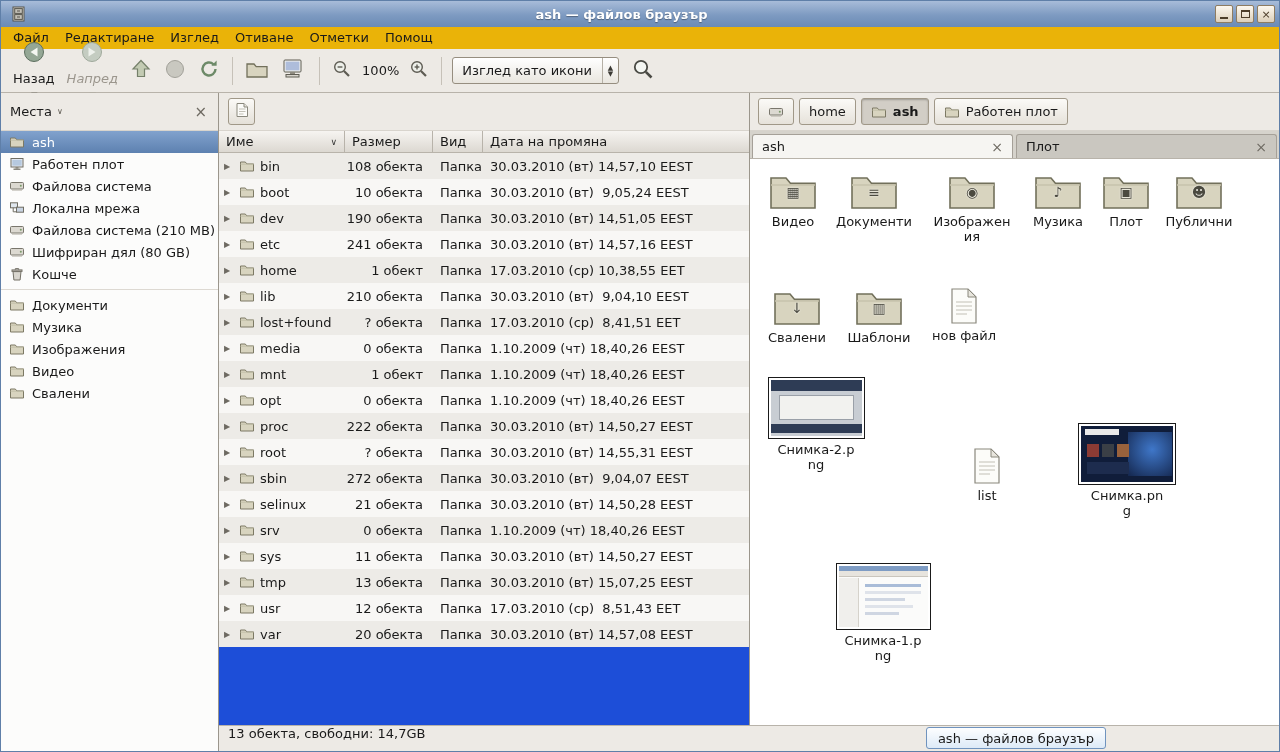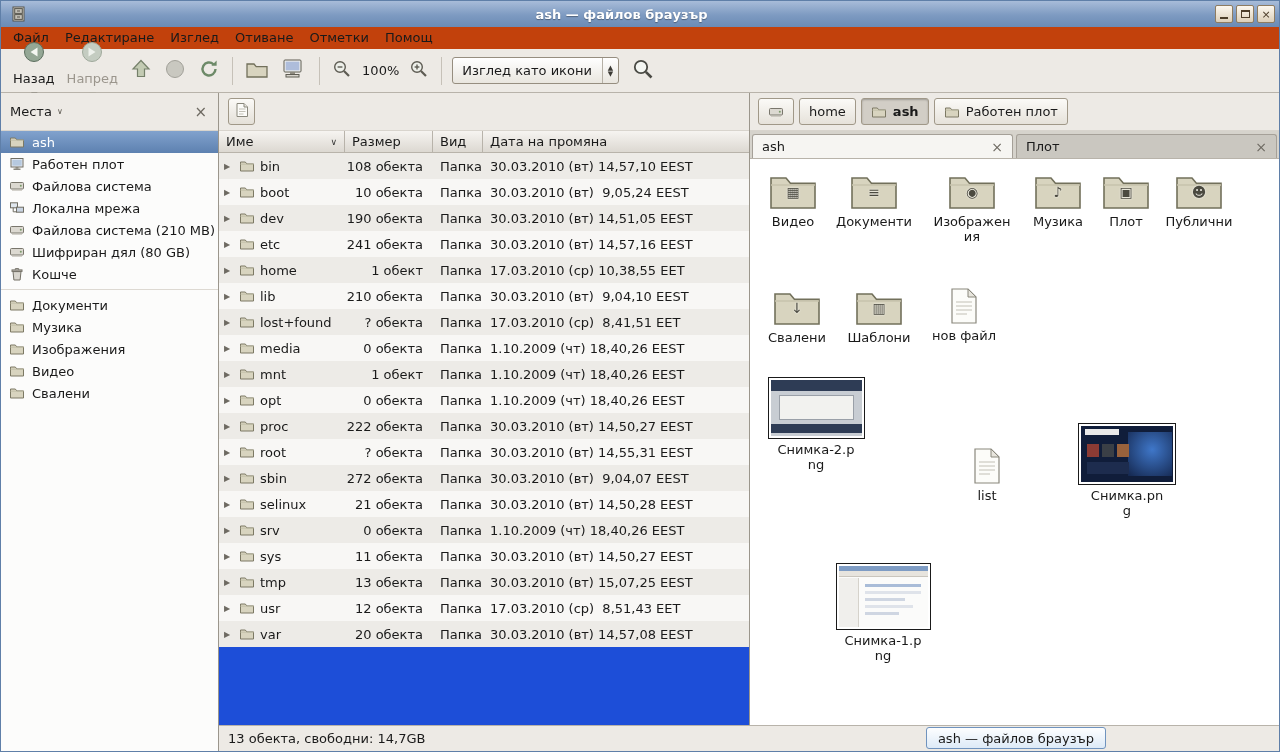--- a/index.html
+++ b/index.html
@@ -14,27 +14,27 @@
     background:linear-gradient(#a8bcd9,#7d9ac1 55%,#6b8bb5);padding:0 4px;}
   .title-icon{width:18px;height:18px;margin:0 4px;display:flex;align-items:center;}
   .title-text{flex:1;text-align:center;color:#fff;font-weight:bold;
     text-shadow:0 1px 1px rgba(0,0,0,.35);}
   .tb-btn{width:18px;height:18px;margin-left:3px;border:1px solid #8e7c61;border-radius:2px;
     background:linear-gradient(#fdf8ef,#dccfb9);display:flex;align-items:center;justify-content:center;
     color:#4c3d29;font-size:11px;line-height:1;}
   .g-min{width:8px;height:2px;background:#4c3d29;margin-top:8px;}
   .g-max{width:9px;height:8px;border:1px solid #4c3d29;border-top-width:2px;}
   
-  .menubar{height:22px;flex:0 0 22px;display:flex;align-items:center;background:#c2410c;padding-left:4px;}
+  .menubar{height:22px;flex:0 0 22px;display:flex;align-items:center;background:#eab308;padding-left:4px;}
   .menu-item{padding:0 8px;line-height:22px;}
   
   .toolbar{height:44px;flex:0 0 44px;display:flex;align-items:center;background:#edeae5;
     border-bottom:1px solid #b8b3aa;padding:0 6px;}
   .tool-btn{display:flex;align-items:center;gap:5px;padding:5px 6px;border-radius:3px;flex-direction:column;}
-  .tool-btn.dis{color:#9b968d;}
+  .tool-btn.dis{color:#9b968d;font-style:italic;}
   .tool-sep{width:1px;height:28px;background:#c6c1b8;margin:0 6px;}
   .chev{font-size:8px;color:#5a564e;margin-left:1px;}
   .combo{height:27px;margin-left:4px;border:1px solid #968e80;border-radius:3px;
     background:linear-gradient(#ffffff,#e9e6df);display:flex;align-items:center;padding-left:9px;}
   .combo-label{margin-right:10px;}
   .combo-spin{border-left:1px solid #b5b0a6;height:100%;display:flex;flex-direction:column;
     align-items:center;justify-content:center;padding:0 5px;font-size:7px;color:#3c3a35;line-height:6px;}
   
   .content{flex:1;display:flex;min-height:0;}
   .sidebar{width:218px;flex:0 0 218px;background:#fcfcfb;border-right:1px solid #9b968c;
@@ -88,21 +88,21 @@
   .iconarea{flex:1;position:relative;background:#fff;overflow:hidden;}
   .icon-item{position:absolute;display:flex;flex-direction:column;align-items:center;text-align:center;}
   .ii-icon{position:relative;display:flex;justify-content:center;}
   .ii-label{margin-top:3px;line-height:15px;overflow-wrap:anywhere;max-width:78px;}
   .emblem{position:absolute;top:13px;left:50%;transform:translateX(-50%);
     font-size:14px;color:#4b4a40;text-shadow:0 0 2px #fff;}
   .thumb{border:1px solid #1a1a1a;background:#fff;padding:2px;}
   .t-inner{overflow:hidden;}
   
   .statusbar{height:26px;flex:0 0 26px;background:#edeae5;border-top:1px solid #b8b3aa;
-    display:flex;align-items:center;padding-left:9px;position:relative;}
+    display:flex;padding-left:9px;position:relative;}
   .bubble{position:absolute;right:173px;top:1px;height:22px;display:flex;align-items:center;
     padding:0 11px;border:1px solid #6f93be;border-radius:3px;
     background:linear-gradient(#fdfeff,#ddeaf7);}
 </style>
 </head>
 <body>
 
 <div class="window">
 
   <div class="titlebar">

